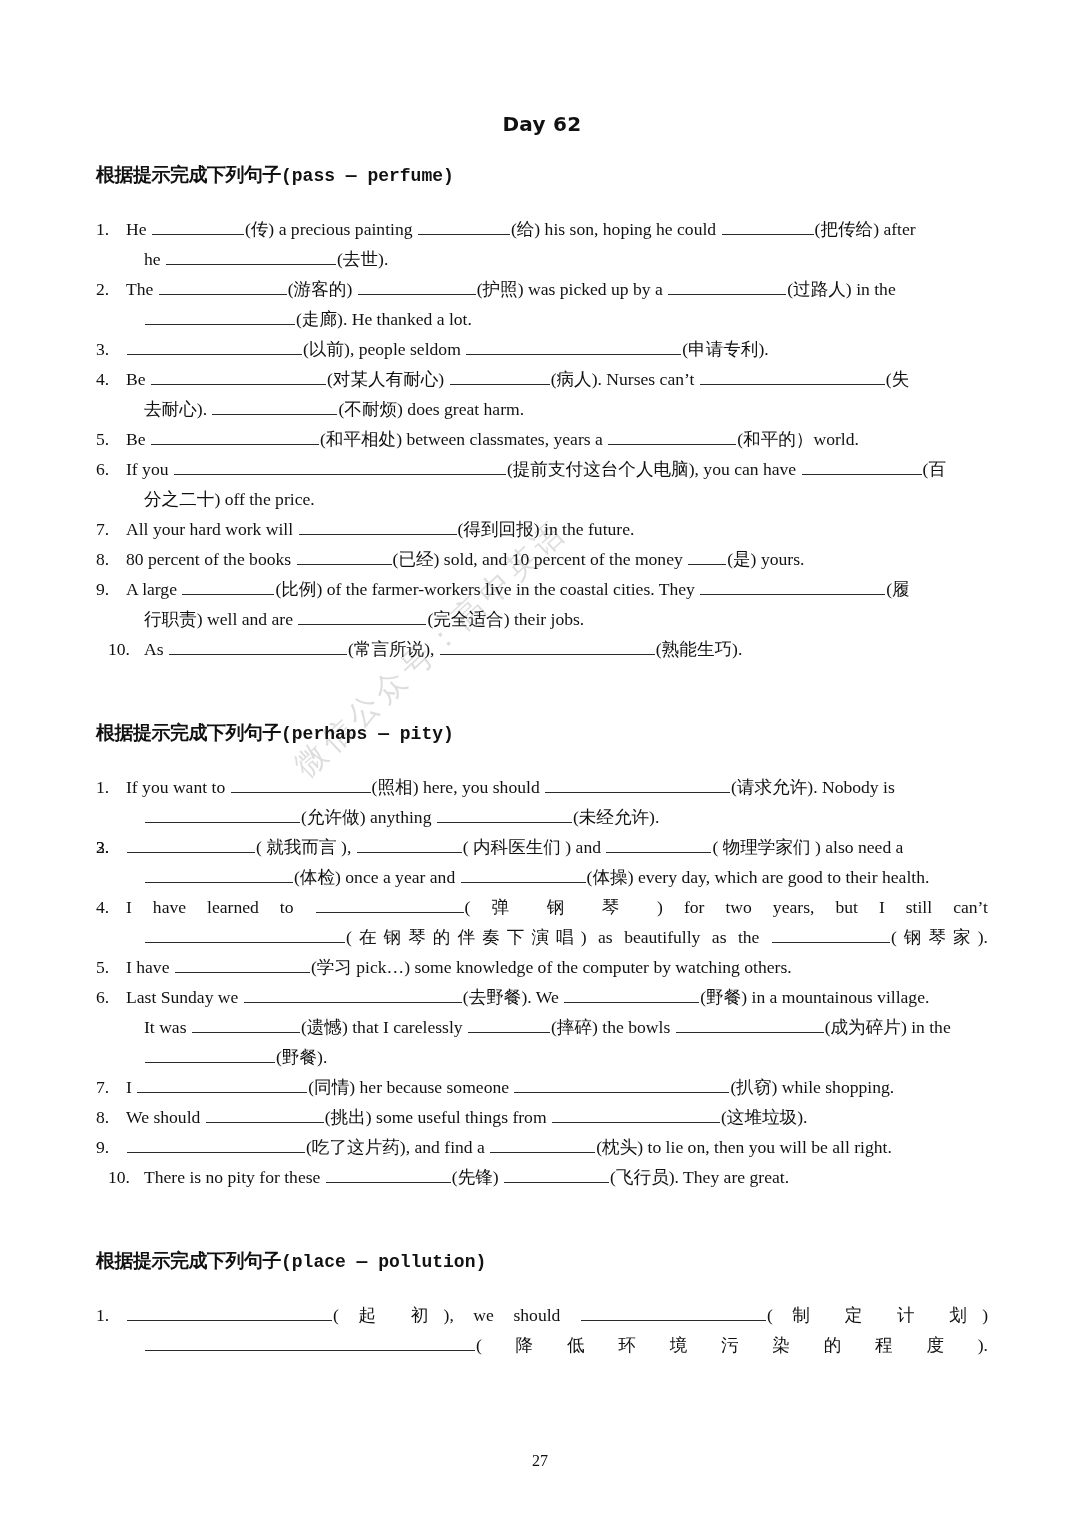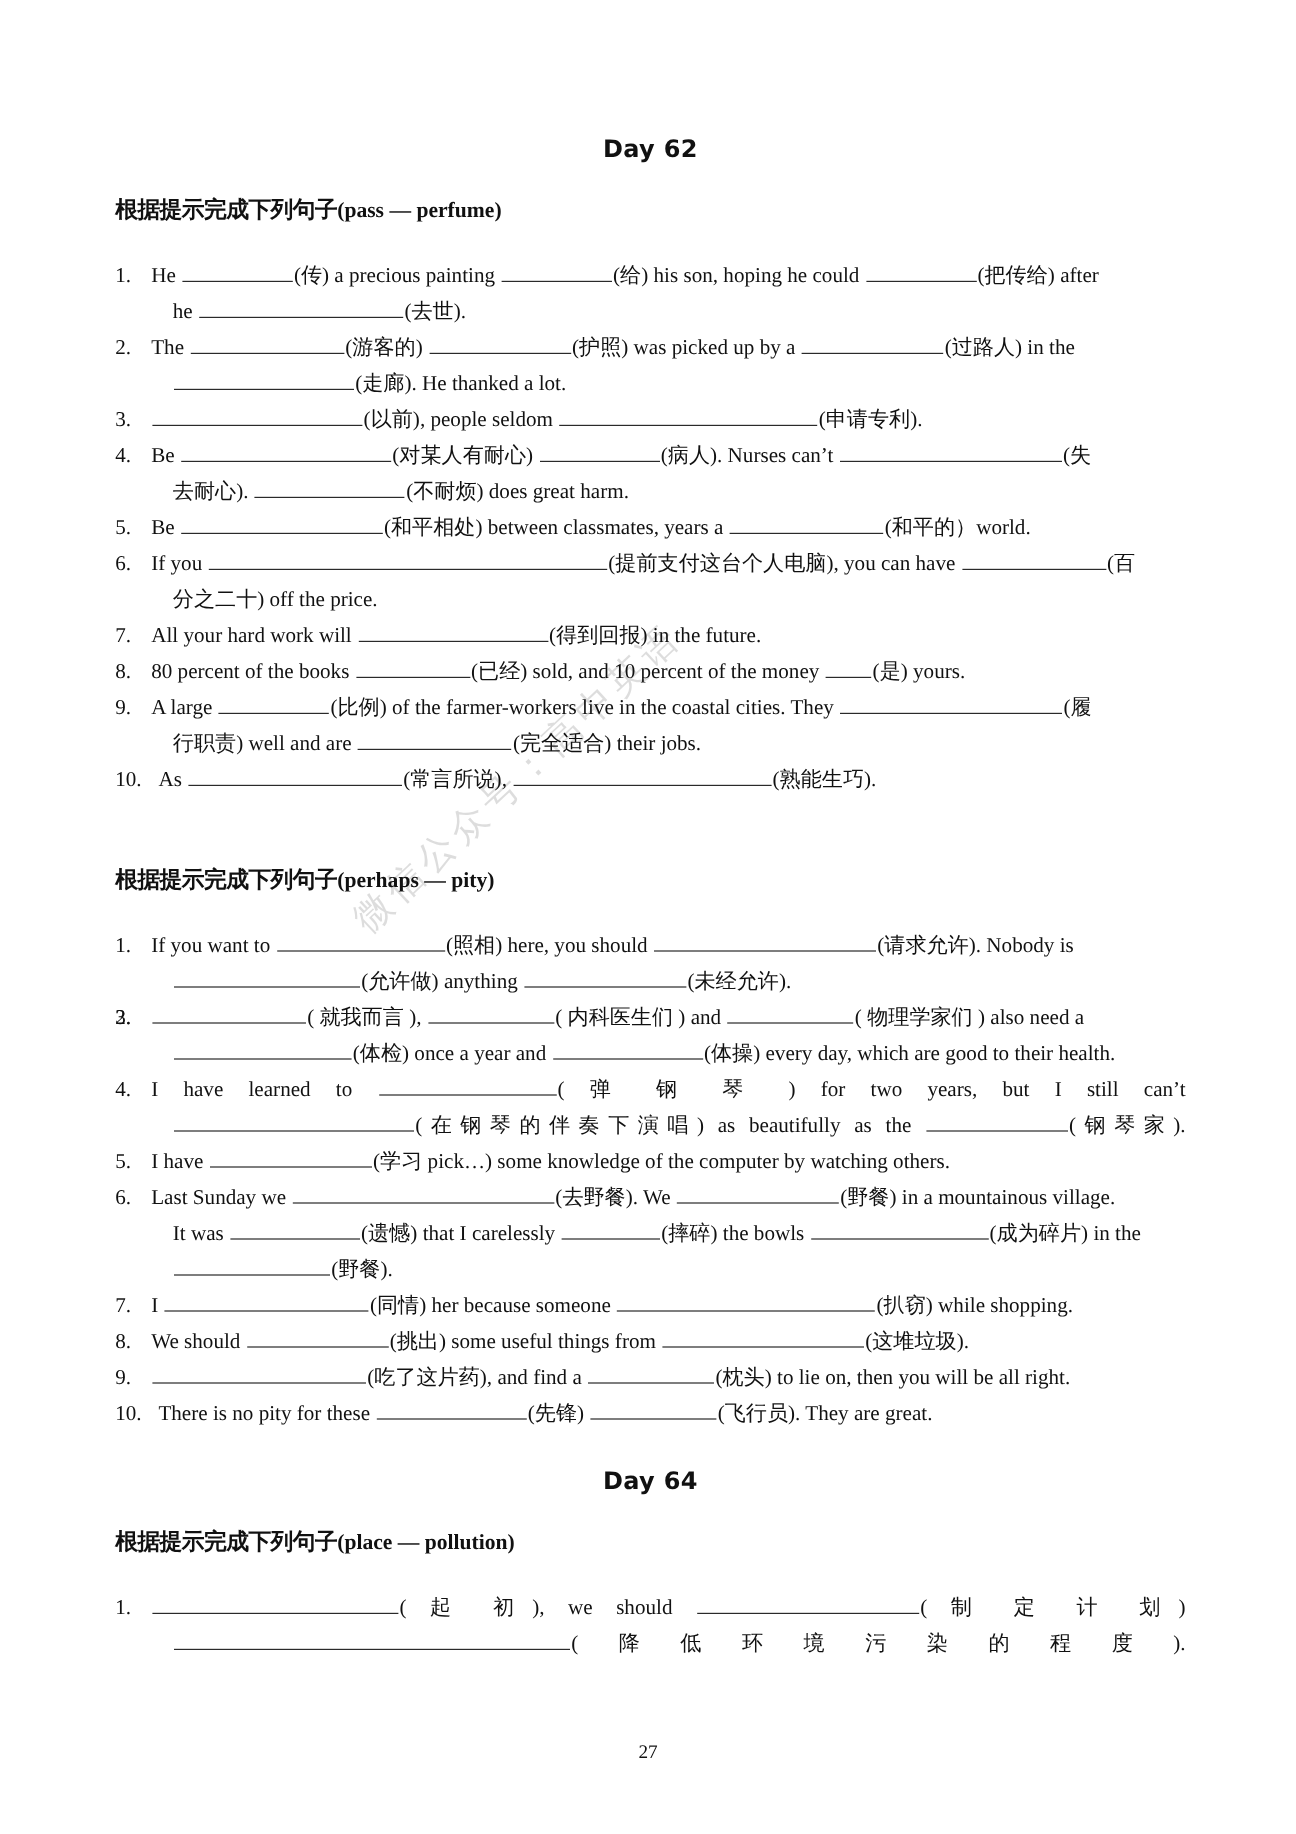--- a/index.html
+++ b/index.html
@@ -77,21 +77,21 @@
     z-index: 10;
     white-space: nowrap;
   }
   .sec-header .cn {
     font-family: Liberation Serif, serif;
     font-weight: bold;
     font-size: 19px;
     letter-spacing: -0.5px;
   }
   .sec-header .en {
-    font-family: Liberation Serif, serif;
+    font-family: Liberation Mono, monospace;
     font-weight: bold;
     font-size: 18px;
     margin-top: 24px;
   }
 
   
   ol.qlist {
     list-style: none;
     margin: 0;
     padding: 0;
@@ -116,20 +116,21 @@
     top: 0;
     width: 28px;
     text-align: left;
     font-size: 17.6px;
   }
   li.q .num.wide {
     width: 34px;
   }
   li.q.tenwide {
     padding-left: 36px;
+    margin-left: 12px;
   }
 
   
   .bl {
     display: inline-block;
     border-bottom: 1.4px solid #2a2a2a;
     height: 17px;
     vertical-align: baseline;
     margin: 0 1px;
   }
@@ -205,21 +206,20 @@
         <li class="q"><span class="num">5.</span><span><span>I have </span><span class="bl" style="width: 135px;"></span><span>(学习 pick…) some knowledge of the computer by watching others.</span></span></li>
         <li class="q"><span class="num">6.</span><span><span>Last Sunday we </span><span class="bl" style="width: 218px;"></span><span>(去野餐). We </span><span class="bl" style="width: 135px;"></span><span>(野餐) in a mountainous village.</span></span><span class="cont"><span>It was </span><span class="bl" style="width: 108px;"></span><span>(遗憾) that I carelessly </span><span class="bl" style="width: 82px;"></span><span>(摔碎) the bowls </span><span class="bl" style="width: 148px;"></span><span>(成为碎片) in the</span></span><span class="cont"><span class="bl" style="width: 130px;"></span><span>(野餐).</span></span></li>
         <li class="q"><span class="num">7.</span><span><span>I </span><span class="bl" style="width: 170px;"></span><span>(同情) her because someone </span><span class="bl" style="width: 215px;"></span><span>(扒窃) while shopping.</span></span></li>
         <li class="q"><span class="num">8.</span><span><span>We should </span><span class="bl" style="width: 118px;"></span><span>(挑出) some useful things from </span><span class="bl" style="width: 168px;"></span><span>(这堆垃圾).</span></span></li>
         <li class="q"><span class="num">9.</span><span><span class="bl" style="width: 178px;"></span><span>(吃了这片药), and find a </span><span class="bl" style="width: 105px;"></span><span>(枕头) to lie on, then you will be all right.</span></span></li>
         <li class="q tenwide"><span class="num wide">10.</span><span><span>There is no pity for these </span><span class="bl" style="width: 125px;"></span><span>(先锋) </span><span class="bl" style="width: 105px;"></span><span>(飞行员). They are great.</span></span></li>
       </ol>
 
     <div class="gap-block"></div>
 
-    <div class="day-title">Day 64</div>
     <div class="gap-after-title"></div>
     <div class="sec-header">
       <span class="cn">根据提示完成下列句子</span><span class="en">(place — pollution)</span>
     </div>
     <div class="gap-after-header"></div>
     <ol class="qlist" id="list-2">
         <li class="q justify"><span class="num">1.</span><span><span class="bl" style="width: 205px;"></span><span>( 起 初), we should </span><span class="bl" style="width: 185px;"></span><span>( 制 定 计 划)</span></span><span class="cont"><span class="bl" style="width: 330px;"></span><span>(降低环境污染的程度).</span></span></li>
       </ol>
 
   </div>

